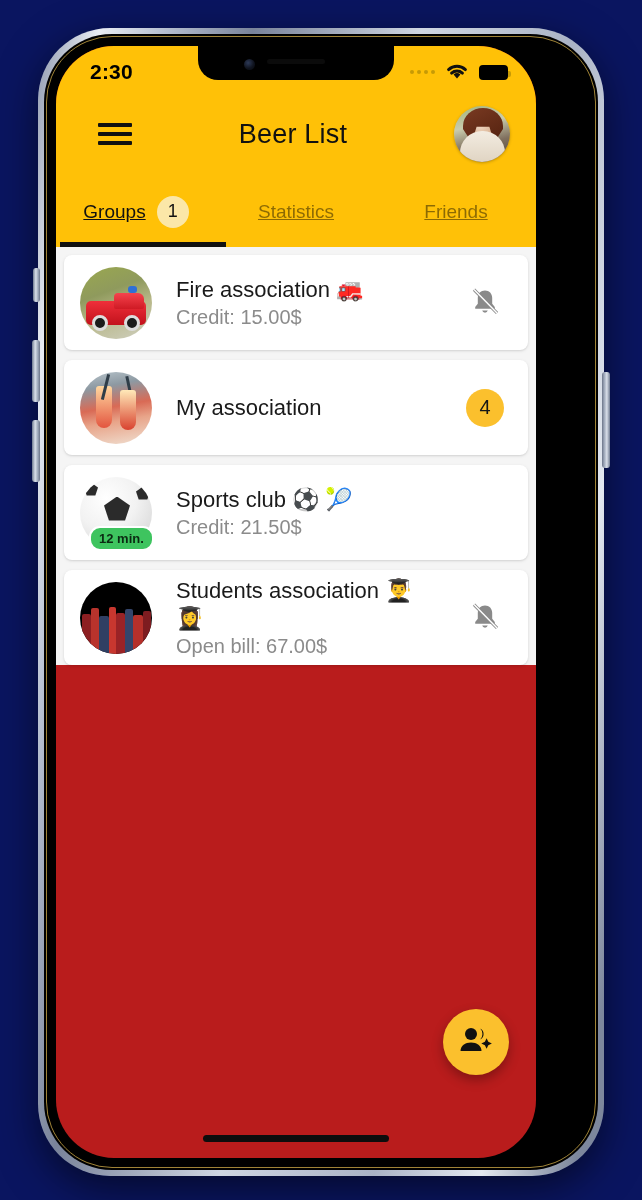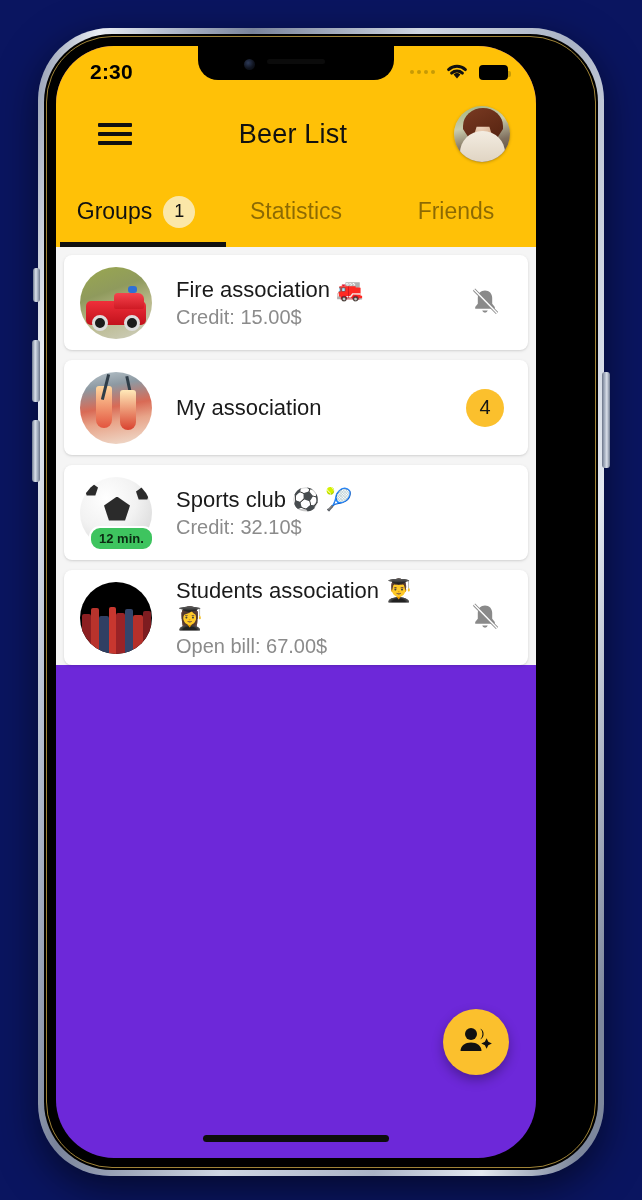--- a/index.html
+++ b/index.html
@@ -38,21 +38,21 @@
   .btn-volup  { left: 32px; top: 340px; width: 8px; height: 62px; }
   .btn-voldn  { left: 32px; top: 420px; width: 8px; height: 62px; }
   .btn-power  { left: 602px; top: 372px; width: 8px; height: 96px;
                 background: linear-gradient(90deg,#6b7488,#9aa4b6 25%,#d9dfe9 60%,#6f7a90); }
 
   
   .screen {
     position: absolute; left: 56px; top: 46px;
     width: 480px; height: 1112px;
     border-radius: 58px;
-    background: #6d28d9;
+    background: #b91c1c;
     overflow: hidden;
     z-index: 10;
   }
 
   
   .notch {
     position: absolute; left: 50%; transform: translateX(-50%); top: 0;
     width: 196px; height: 34px; background: #000;
     border-bottom-left-radius: 20px; border-bottom-right-radius: 20px;
     z-index: 40;
@@ -89,21 +89,21 @@
   .avatar-head::before { content:""; position:absolute; left:13px; top:6px; width:30px; height:30px; border-radius:50%;
     background: radial-gradient(circle at 45% 45%, #f0d8c4 0%, #d7ae8c 60%, #6d3f28 100%); }
   .avatar-head::after { content:""; position:absolute; left:6px; top:25px; width:45px; height:34px; border-radius:22px 22px 0 0;
     background: linear-gradient(180deg,#f3ece1,#ded2c0); }
   .avatar-hair { position:absolute; left:9px; top:2px; width:40px; height:36px; border-radius:50% 50% 40% 40%;
     background: linear-gradient(150deg,#7a3a22,#52210f); clip-path: polygon(0 0,100% 0,100% 58%,78% 96%,66% 52%,34% 52%,22% 96%,0 58%); }
 
   
   .tabs { display: flex; height: 71px; }
   .tab { flex: 1; display: flex; align-items: center; justify-content: center; gap: 11px; position: relative; cursor: pointer; }
-  .tab .lbl { font-size: 23px; color: rgba(0,0,0,.45); }
+  .tab .lbl { font-size: 19px; color: rgba(0,0,0,.45); text-decoration: underline; }
   .tab.active .lbl { color: #111; }
   .tab-badge {
     min-width: 32px; height: 32px; border-radius: 16px; background: #FBE7A8;
     display: flex; align-items: center; justify-content: center;
     font-size: 18px; color: #111; padding: 0 9px;
   }
   .tab-indicator { position: absolute; left: 4px; bottom: 0; width: 166px; height: 5px; background: #111; }
 
   
   .list { background: #f5f5f5; padding: 8px 0 0 0; }
@@ -301,21 +301,21 @@
               <span class="ball-p a"></span>
               <span class="ball-p b"></span>
               <span class="ball-p c"></span>
               <span class="ball-p d"></span>
             </div>
           </div>
           <span class="badge-time">12 min.</span>
         </div>
         <div class="card-text">
           <div class="card-title">Sports club ⚽ 🎾</div>
-          <div class="card-sub">Credit: 32.10$</div>
+          <div class="card-sub">Credit: 21.50$</div>
         </div>
         <div class="card-right"></div>
       </div>
 
       <div class="card">
         <div class="thumb">
           <div class="disc">
             <div class="art-books">
               <i style="left:2px;  width:9px;  height:40px; background:#8d1f22;"></i>
               <i style="left:11px; width:8px;  height:46px; background:#b8332c;"></i>

